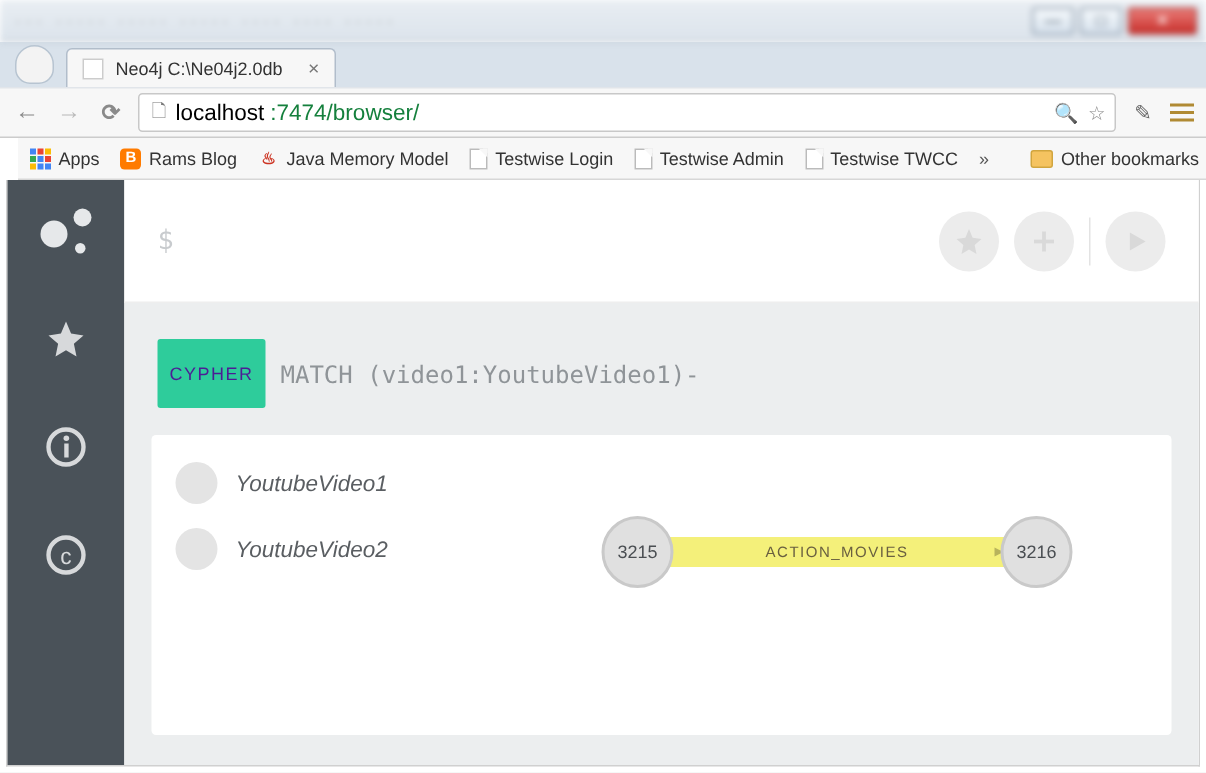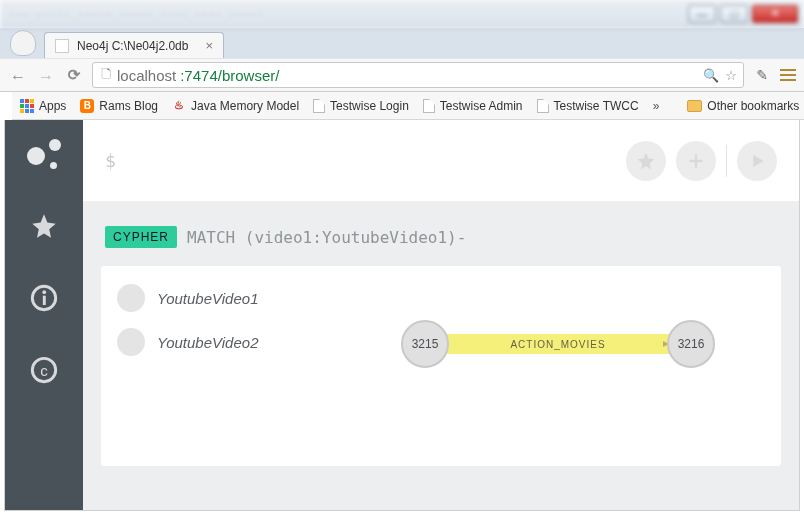--- a/index.html
+++ b/index.html
@@ -19,21 +19,21 @@
   .tab .favicon { width: 14px; height: 14px; background: #fff; border: 1px solid #ccc; }
   .tab .title { font-size: 12px; color: #333; flex: 1; white-space: nowrap; overflow: hidden; }
   .tab .tab-close { color: #777; font-size: 13px; cursor: pointer; }
   
   
   .toolbar { height: 34px; background: #f7f7f7; border-top: 1px solid #e1e5ea; border-bottom: 1px solid #ccc; display: flex; align-items: center; padding: 0 8px; gap: 8px; }
   .navbtn { width: 20px; height: 20px; color: #8a8a8a; display: flex; align-items: center; justify-content: center; font-size: 16px; cursor: pointer; }
   .navbtn.reload { font-weight: bold; font-size: 15px; }
   .omni { flex: 1; height: 26px; border: 1px solid #c8c8c8; border-radius: 3px; background: #fff; display: flex; align-items: center; padding: 0 6px; gap: 4px; }
   .omni .globe { width: 14px; height: 14px; color: #7a7a7a; display:flex; align-items:center; justify-content:center; font-size:12px;}
-  .omni .url-host { color: #737373; font-size: 15px; }
+  .omni .url-host { color: #000000; font-size: 15px; }
   .omni .url-rest { color: #15803d; font-size: 15px; }
   .omni .right-icons { margin-left: auto; display: flex; gap: 6px; color: #888; }
   .right-icons span { cursor: pointer; }
   .toolbar .eyedrop { color: #666; font-size: 14px; }
   .toolbar .menu-icon { display: flex; flex-direction: column; gap: 3px; }
   .toolbar .menu-icon i { display:block; width: 16px; height: 2px; background: #b08a33; }
   
   
   .bmbar { height: 28px; background: #f7f7f7; border-bottom: 1px solid #d7d7d7; display: flex; align-items: center; padding: 0 8px; gap: 14px; font-size: 12px; color: #333; margin-left: 12px; }
   .bm { display: flex; align-items: center; gap: 5px; cursor: pointer; white-space: nowrap; }
@@ -67,21 +67,21 @@
   .editor-actions { margin-left: auto; display: flex; align-items: center; gap: 10px; }
   .circle-btn { width: 40px; height: 40px; border-radius: 50%; background: #ececec; display: flex; align-items: center; justify-content: center; color: #cfcfcf; cursor: pointer; }
   .circle-btn svg { fill: #d9d9d9; }
   .vdiv { width: 1px; height: 32px; background: #e3e3e3; }
   
   .content { flex: 1; background: #eceeef; overflow-y: auto; }
   .content::-webkit-scrollbar { width: 14px; }
   .content::-webkit-scrollbar-track { background: #f0f0f0; }
   .content::-webkit-scrollbar-thumb { background: #c7c7c7; border: 2px solid #f0f0f0; border-radius: 7px; }
   .query-bar { padding: 24px 22px 18px; font-family: Menlo, Consolas, monospace; font-size: 16px; color: #8f9498; display:flex; align-items:center; gap:10px; }
-  .badge { background: #2ecc9b; color: #0f172a; font-size: 12px; letter-spacing: 1px; padding: 4px 8px; border-radius: 2px; font-family: Arial, sans-serif; }
+  .badge { background: #2ecc9b; color: #4c1d95; font-size: 12px; letter-spacing: 1px; padding: 16px 8px; border-radius: 2px; font-family: Arial, sans-serif; }
   
   .panel { background: #fff; margin: 0 18px 20px; border-radius: 3px; padding: 18px 16px 36px; min-height: 200px; position: relative; }
   .legend { display: flex; flex-direction: column; gap: 16px; font-style: italic; }
   .legend-item { display: flex; align-items: center; gap: 12px; }
   .legend-dot { width: 28px; height: 28px; border-radius: 50%; background: #e4e4e4; }
   .legend-label { font-size: 15px; color: #5a5e62; }
   
   .graph { position: absolute; left: 300px; top: 54px; display: flex; align-items: center; }
   .node { width: 48px; height: 48px; border-radius: 50%; background: #e0e0e0; border: 2px solid #c9c9c9; display: flex; align-items: center; justify-content: center; font-size: 12px; color: #4a4e52; position: relative; z-index: 2; }
   .edge { width: 230px; height: 20px; background: #f4f07a; margin: 0 -6px; display:flex; align-items:center; justify-content:center; font-size: 10px; letter-spacing: 1px; color: #6a6040; z-index:1; position:relative; }

